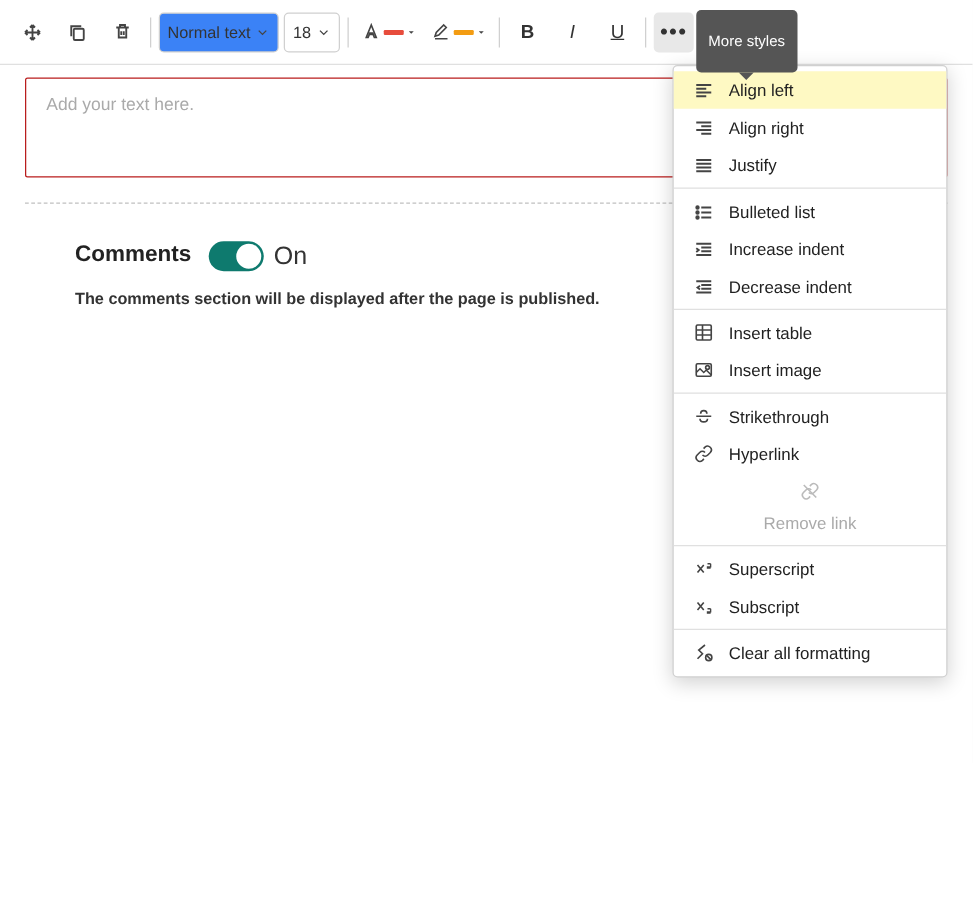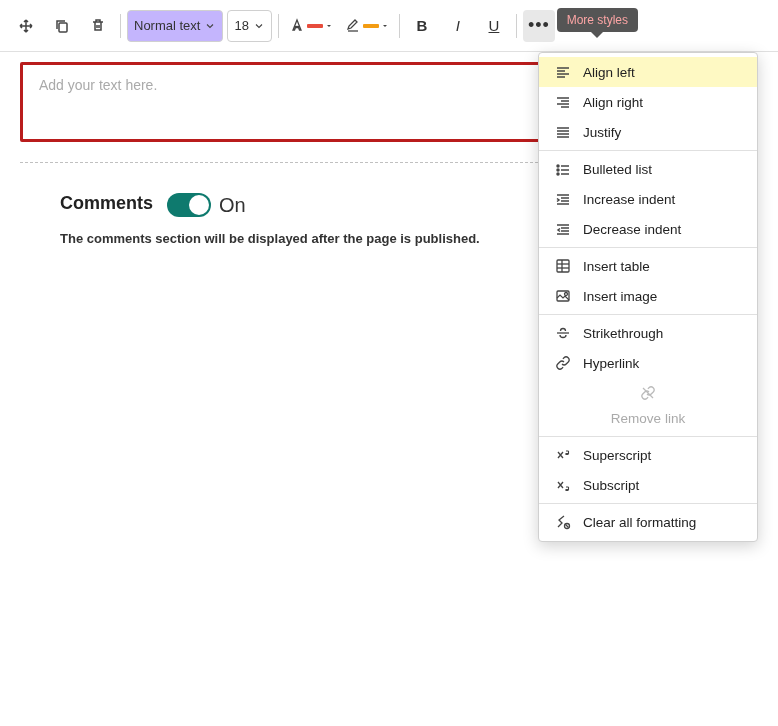--- a/index.html
+++ b/index.html
@@ -44,21 +44,21 @@
       font-size: 14px;
     }
 
     .style-dropdown {
       display: flex;
       align-items: center;
       border: 1px solid #d0d0d0;
       border-radius: 4px;
       padding: 2px 6px;
       cursor: pointer;
-      background: #c4b5fd;
+      background: #3b82f6;
       height: 32px;
       gap: 4px;
       font-size: 13px;
       color: #333;
     }
 
     .font-size-dropdown {
       display: flex;
       align-items: center;
       border: 1px solid #d0d0d0;
@@ -120,21 +120,21 @@
       height: 24px;
       background: #d0d0d0;
       margin: 0 2px;
     }
 
     
     .editor-area {
       margin: 0 20px;
       padding: 12px 16px;
       min-height: 80px;
-      border: 3px solid #b91c1c;
+      border: 1px solid #b91c1c;
       border-radius: 2px;
       margin-top: 10px;
       color: #aaa;
       font-size: 14px;
     }
 
     
     .section-divider {
       border: none;
       border-top: 1px dashed #c0c0c0;
@@ -236,23 +236,23 @@
       border-top: 1px solid #e0e0e0;
       margin: 3px 0;
     }
 
     
     .tooltip {
       position: absolute;
       top: 8px;
       right: 140px;
       background: #555;
-      color: #fca5a5;
+      color: #ffffff;
       font-size: 12px;
-      padding: 5px 10px;
+      padding: 18px 10px;
       border-radius: 4px;
       white-space: nowrap;
       z-index: 200;
     }
     .tooltip::after {
       content: '';
       position: absolute;
       bottom: -6px;
       left: 50%;
       transform: translateX(-50%);

